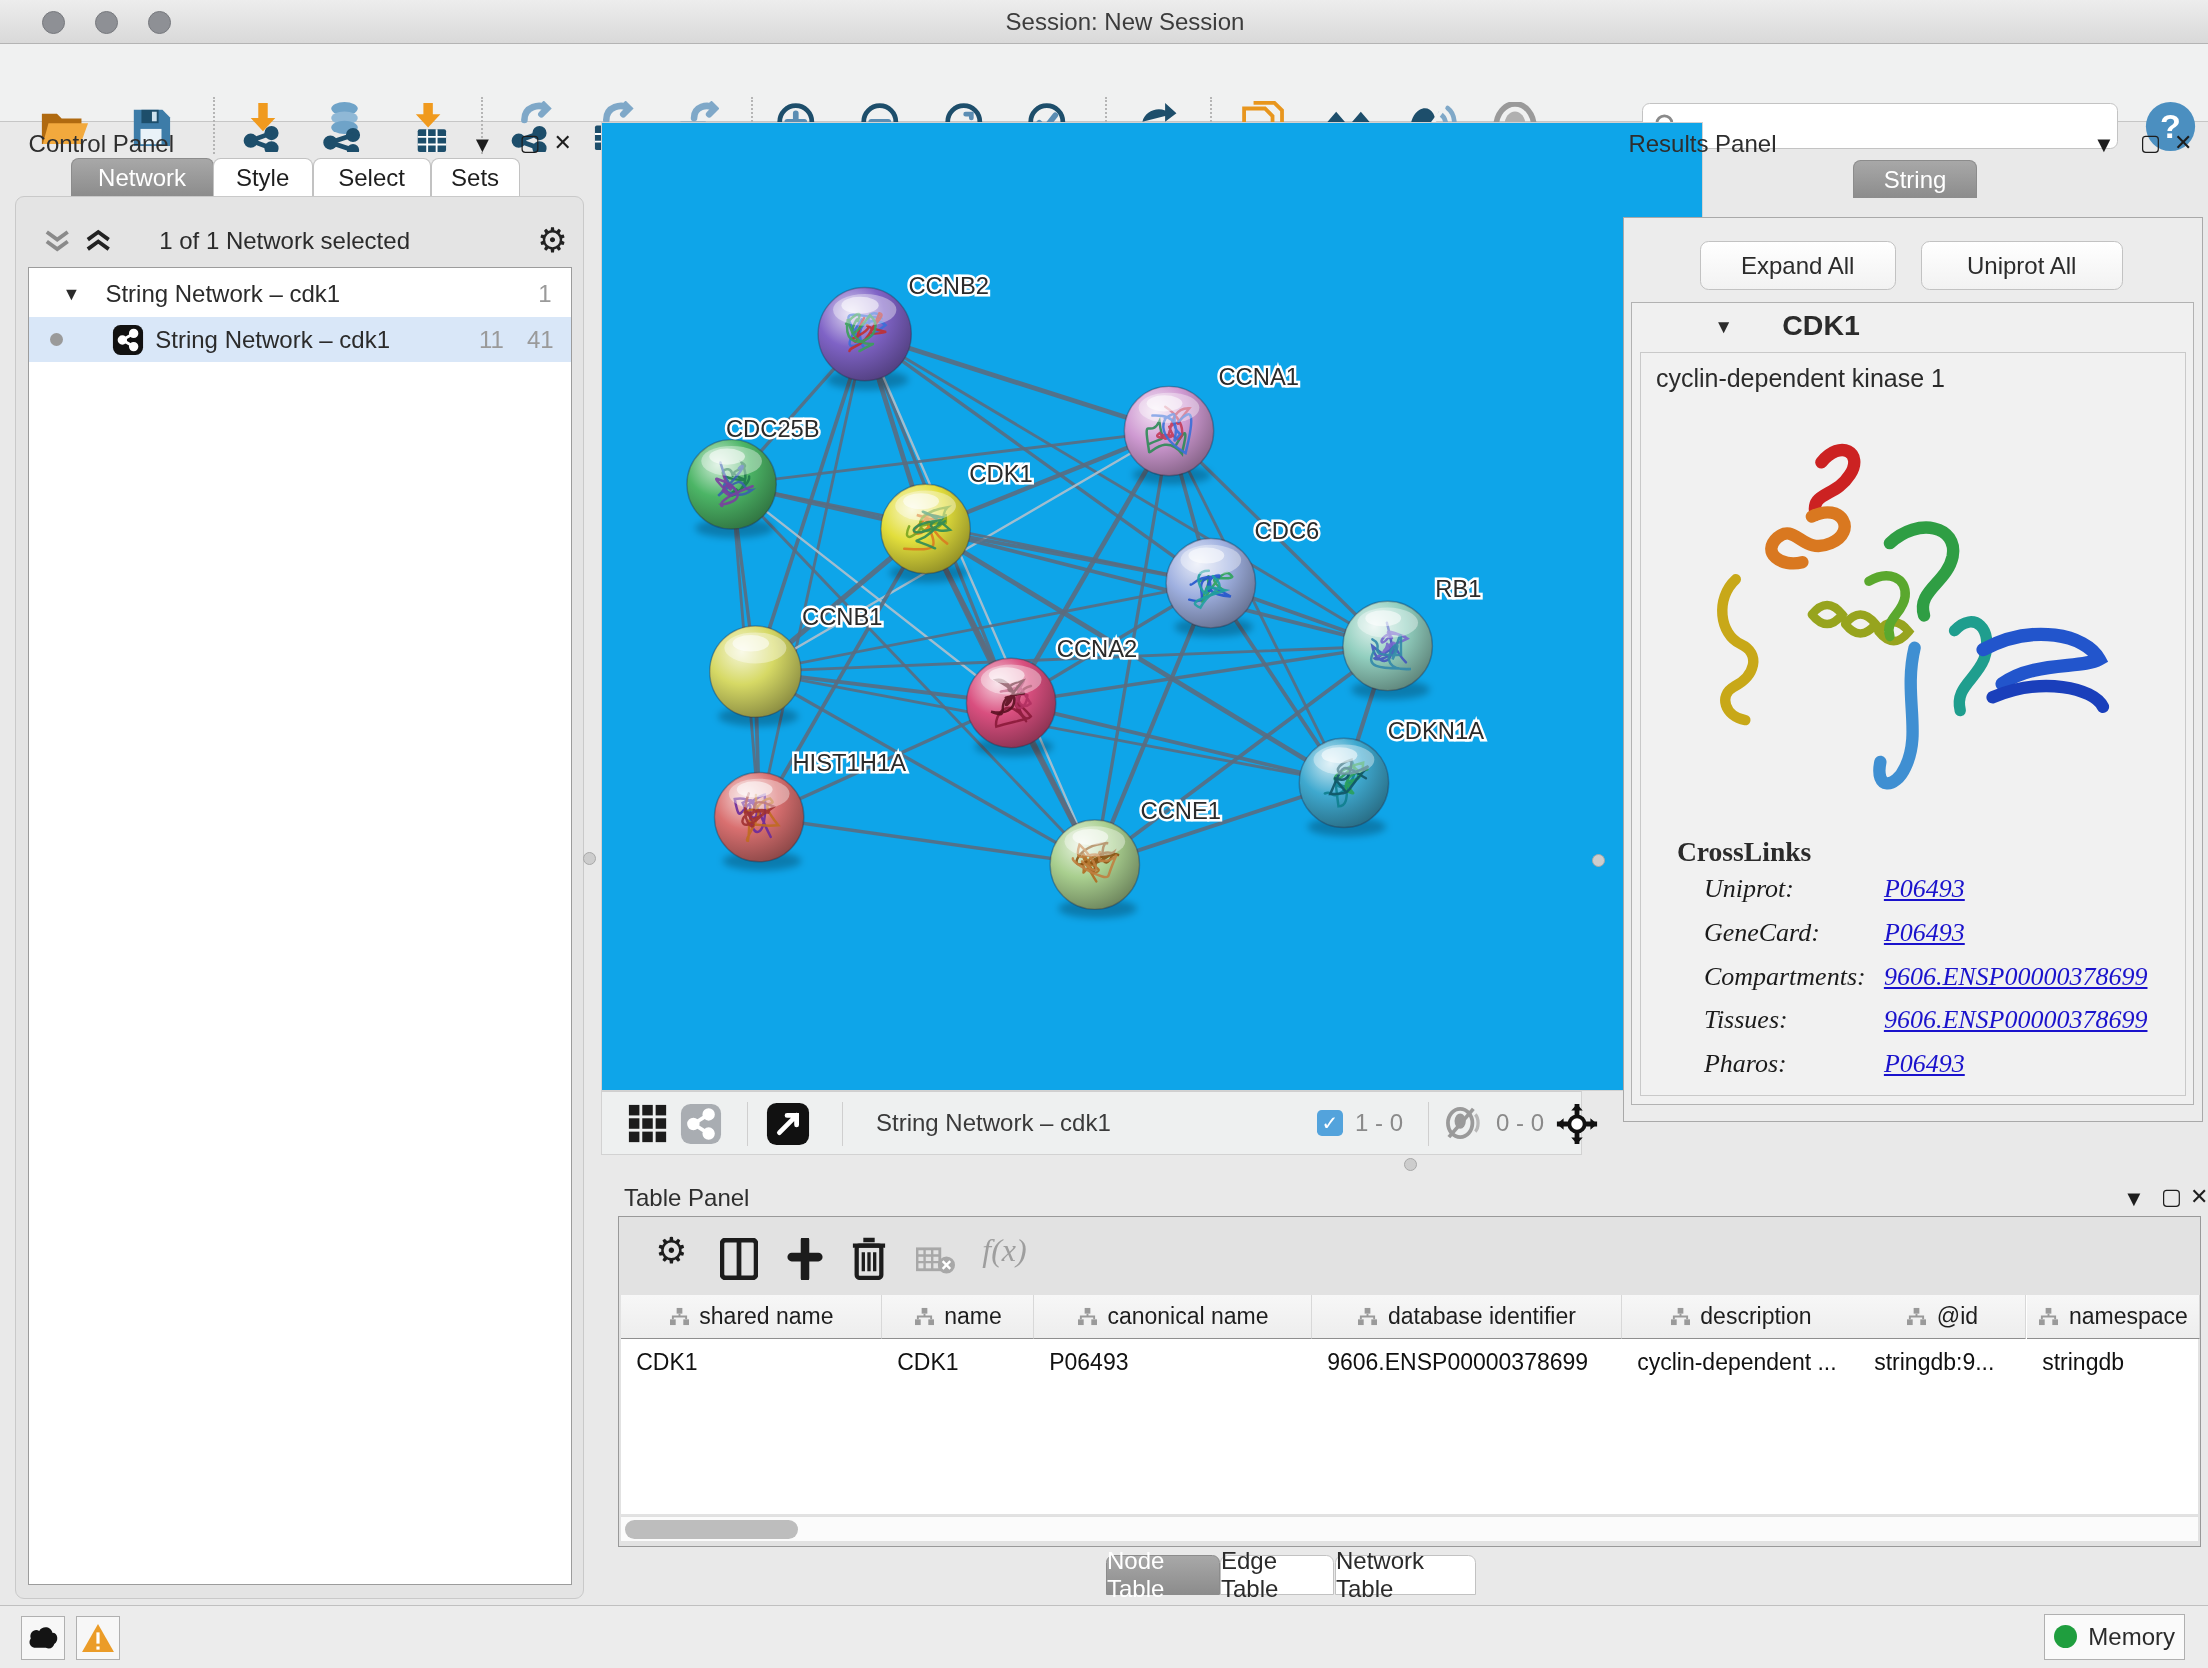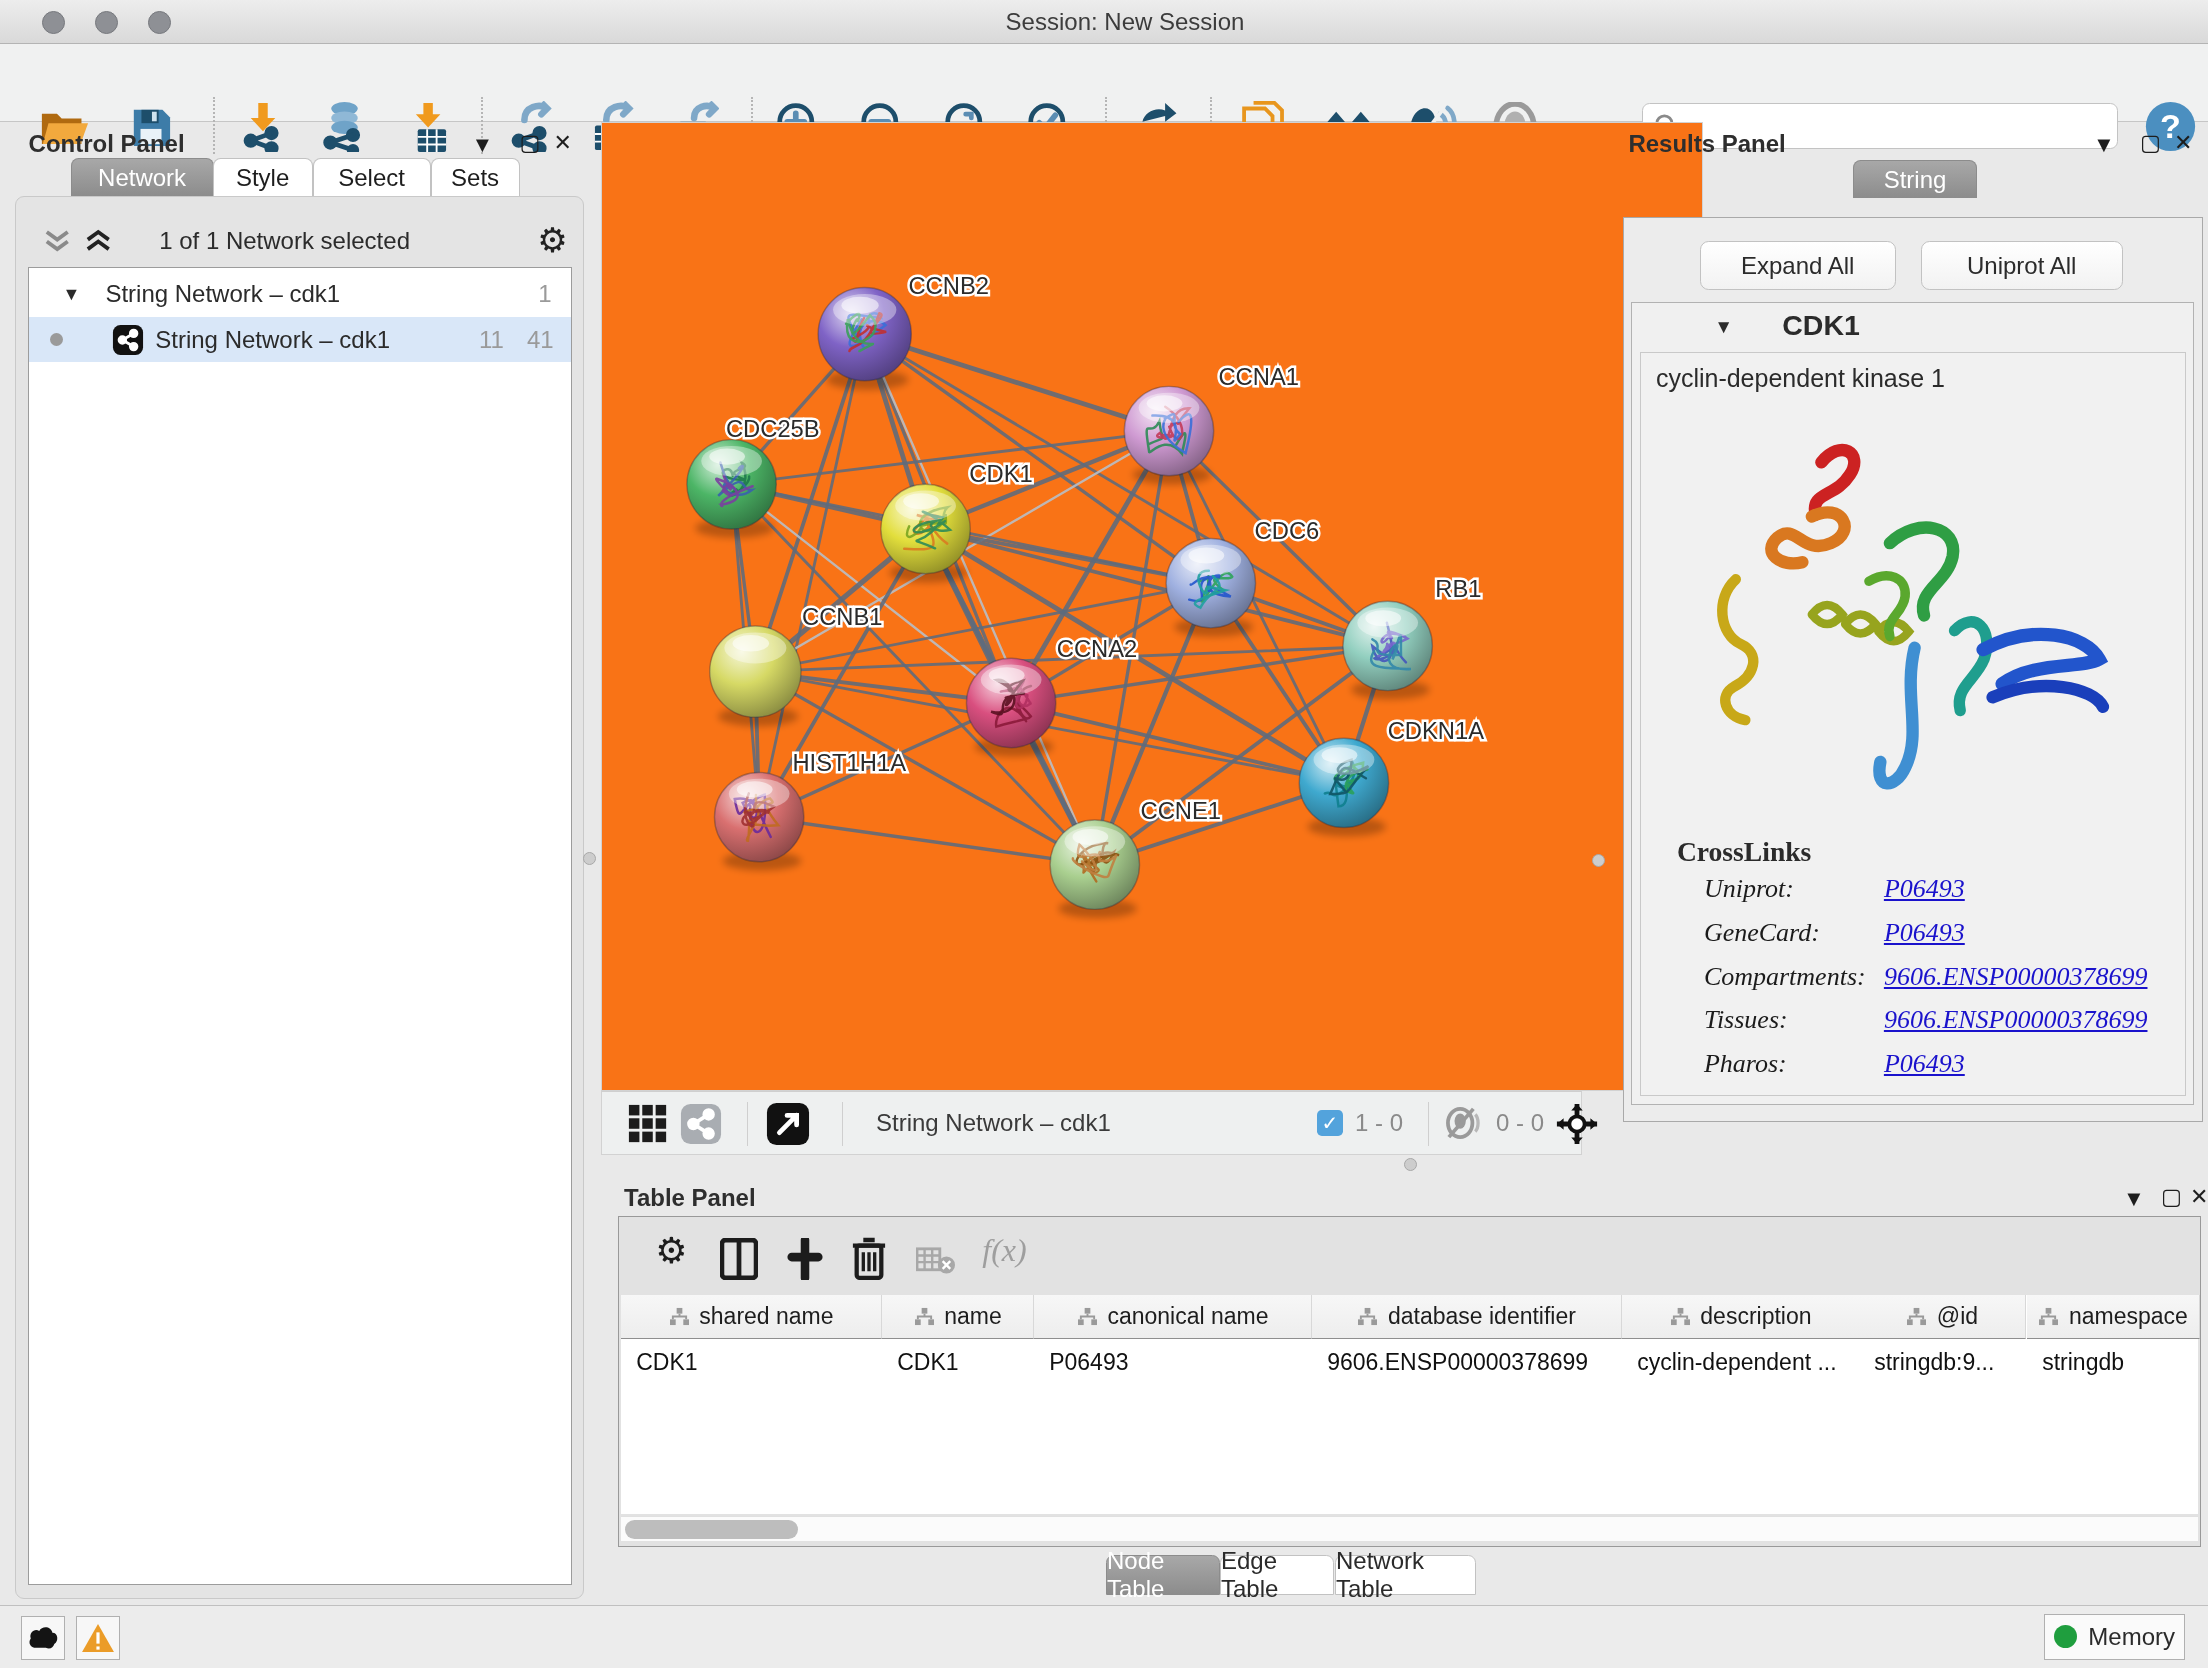--- a/index.html
+++ b/index.html
@@ -23,40 +23,40 @@
     border-bottom:1px solid #c6c6c6; }
   .tbtn { position:absolute; top:54px; width:57px; height:57px; display:flex;
     align-items:center; justify-content:center; cursor:pointer; }
   .tsep { position:absolute; top:53px; height:57px; border-left:2.9px dotted #b5b5b5; }
   #search-wrap { position:absolute; left:1642px; top:59px; width:476px; height:46px;
     background:#fff; border:1px solid #c3c3c3; border-radius:7.6px; display:flex; align-items:center; }
   #search-wrap input { border:none; outline:none; flex:1; font-size:23px; height:38px;
     font-family:inherit; background:transparent; }
 
   
-  .panel-title { font-size:24px; color:#2e2e2e;font-weight:bold; }
+  .panel-title { font-size:24px; color:#2e2e2e; }
   .pctl { font-size:22px; color:#1d1d1d; cursor:pointer; }
 
   
   #control-panel { left:7.6px; top:122px; width:584px; height:1484px; }
   .tab { position:absolute; height:38px; border:1px solid #c2c2c2; border-bottom:none;
     border-radius:7.6px 7.6px 0 0; background:#fff; color:#1d1d1d; font-size:24px;
     display:flex; align-items:center; justify-content:center; cursor:pointer; }
   .tab.active { background:linear-gradient(#a8a8a8,#8c8c8c); color:#fff; border-color:#8c8c8c; }
   #cp-inner { position:absolute; left:7.6px; top:74px; width:569px; height:1403px;
     background:#e4e4e4; border:1px solid #c9c9c9; border-radius:9px; }
   #cp-tree { position:absolute; left:11.4px; top:70px; width:544px; height:1318px;
     background:#fff; border:1px solid #9c9c9c; }
   .tree-row { position:absolute; left:0; width:100%; height:45px; display:flex;
     align-items:center; font-size:24px; cursor:pointer; }
   .tree-row.selected { background:#d9e7f8; }
   .cnt { color:#9a9a9a; }
 
   
-  #net-canvas { left:601px; top:122px; width:1102px; height:969px; background:#f97316;
+  #net-canvas { left:601px; top:122px; width:1102px; height:969px; background:#0ea5e9;
     border:1px solid #d2d2d2; }
   #net-bar { left:601px; top:1091px; width:981px; height:64px; background:#eef0f0;
     border:1px solid #d2d2d2; border-top:1px solid #cfcfcf; }
   .nb-sep { position:absolute; top:9.5px; height:44px; border-left:1px solid #cfcfcf; }
   #net-bar .lbl { font-size:24px; color:#3a3a3a; }
   .chk { position:absolute; width:26px; height:26px; background:#53a3dc; border-radius:4.8px;
     color:#fff; font-size:20px; display:flex; align-items:center; justify-content:center; }
 
   
   .split-dot { position:absolute; width:13.3px; height:13.3px; border-radius:50%;

